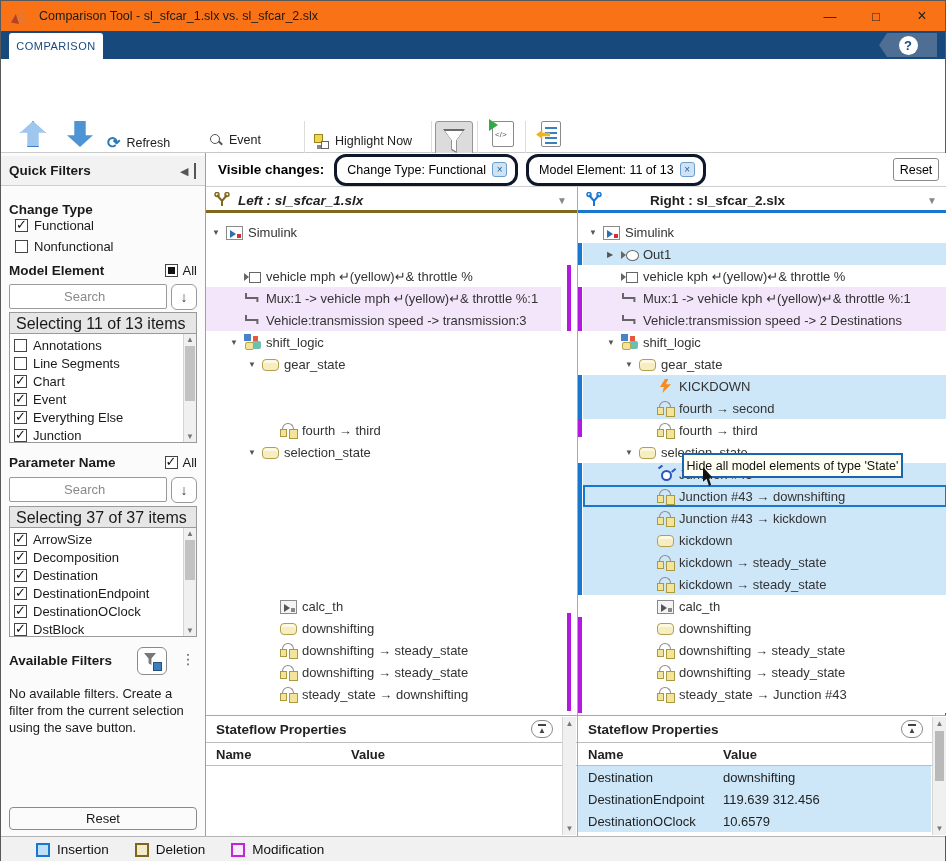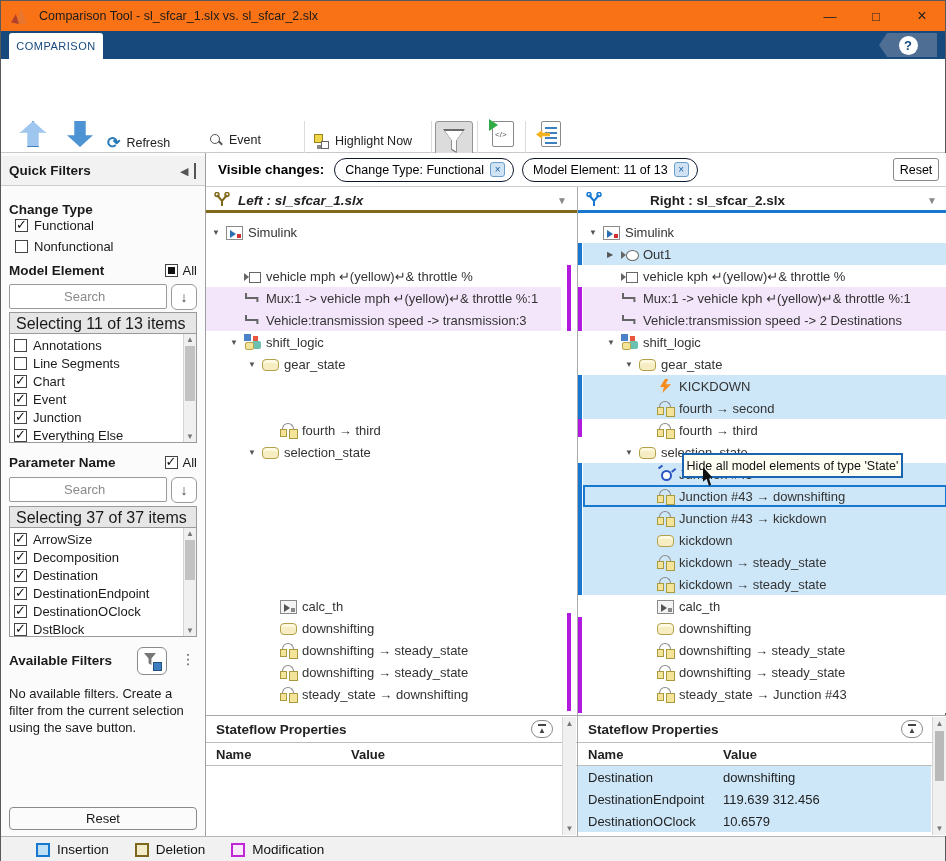--- a/index.html
+++ b/index.html
@@ -83,21 +83,21 @@
   .sf-disk { position:absolute; right:4px; bottom:3px; width:9px; height:9px; background:#3c7fc0; border:1px solid #24527e; }
   .kebab { position:absolute; font-size:14px; color:#555; letter-spacing:0; }
   .empty-txt { position:absolute; left:8px; right:6px; font-size:13px; line-height:17px; color:#1a1a1a; }
   .reset-sb { position:absolute; left:8px; right:8px; height:23px; border:1px solid #8a8a8a; border-radius:4px; background:#fbfbfb;
               display:flex; align-items:center; justify-content:center; font-size:13px; }
 
   
   .vis-bar { position:absolute; left:205px; top:152px; width:741px; height:34px; border-bottom:1px solid #cfcfcf; background:#fff;
              display:flex; align-items:center; }
   .vis-label { font-weight:bold; font-size:13.5px; margin-left:12px; }
-  .chip { height:24px; border:1px solid #0f172a; border-radius:12px; display:flex; align-items:center; padding:0 8px 0 10px; gap:6px; font-size:12.5px; background:#fff; }
+  .chip { height:32px; border:3px solid #0f172a; border-radius:12px; display:flex; align-items:center; padding:0 8px 0 10px; gap:6px; font-size:12.5px; background:#fff; }
   .chip-x { width:15px; height:15px; background:#cfe3f5; border:1px solid #6d9ec9; border-radius:3px; color:#1f5e98; font-size:10px; line-height:13px; text-align:center; }
   .reset-btn { position:absolute; right:8px; height:23px; width:46px; border:1px solid #8a8a8a; border-radius:3px; background:#fff;
                display:flex; align-items:center; justify-content:center; font-size:12.5px; }
 
   
   .phdr { position:absolute; top:186px; height:26px; background:#fff; display:flex; align-items:center; }
   .phdr .ptitle { font-weight:bold; font-size:13.5px; color:#222; margin-left:8px; }
   .phdr .chev { position:absolute; right:10px; color:#888; font-size:10px; }
   .underline { position:absolute; top:209px; height:3px; }
   .branch-ic { width:16px; height:16px; margin-left:8px; }
@@ -296,25 +296,25 @@
           <div class="litem">
             <span class="cb on"></span>
             <span>Chart</span>
           </div>
           <div class="litem">
             <span class="cb on"></span>
             <span>Event</span>
           </div>
           <div class="litem">
             <span class="cb on"></span>
+            <span>Everything Else</span>
+          </div>
+          <div class="litem">
+            <span class="cb on"></span>
             <span>Junction</span>
-          </div>
-          <div class="litem">
-            <span class="cb on"></span>
-            <span>Everything Else</span>
           </div>
         </div>
       <div class="sbar">
         <span class="up">▲</span>
         <div class="thumb" style="top:12px; height:55px;"></div>
         <span class="dn">▼</span>
       </div>
     </div>
     <div class="sb-row" style="top:302px;">
       <span class="sec-label">Parameter Name</span>

